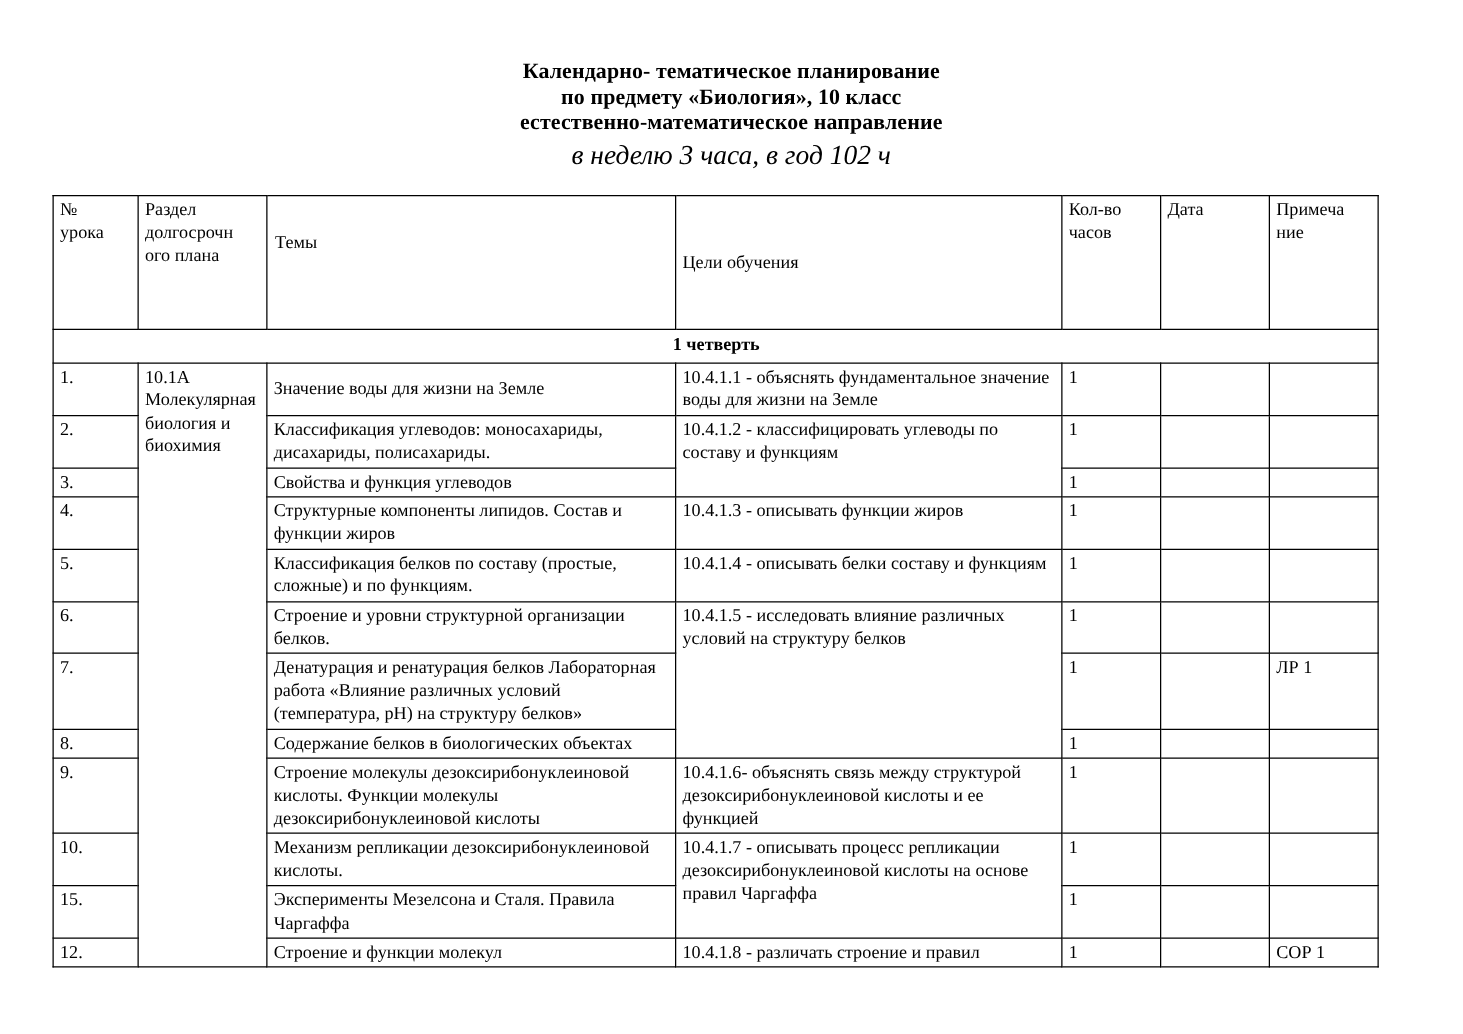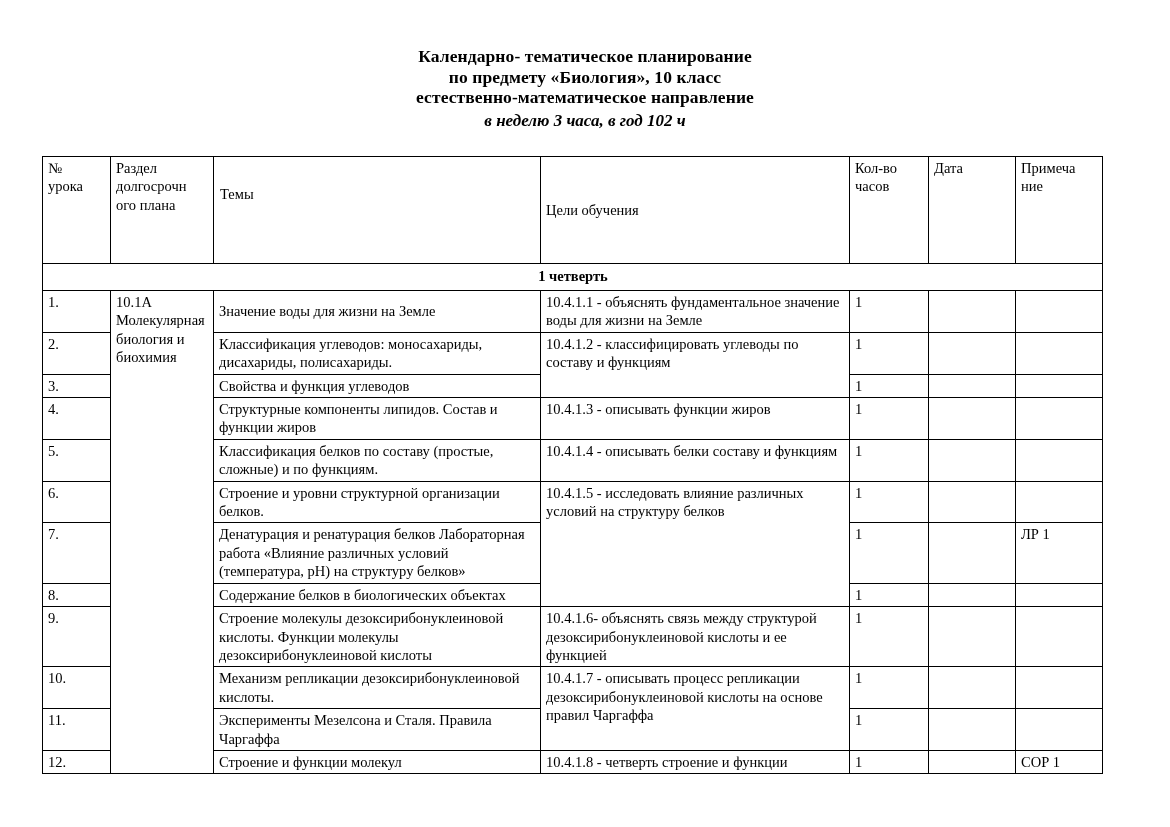--- a/index.html
+++ b/index.html
@@ -26,23 +26,23 @@
     padding-top: 46px;
     text-align: center;
     line-height: 1.18;
   }
   .title-line {
     font-size: 17.5px;
     font-weight: bold;
     letter-spacing: 0.1px;
   }
   .title-sub {
-    font-size: 17px;
+    font-size: 22px;
     font-style: italic;
-    font-weight: bold;
+    font-weight: normal;
     padding-top: 3px;
   }
 
   
   .table-wrap {
     position: absolute;
     left: 42px;
     top: 156px;
     width: 1060px;
   }
@@ -259,31 +259,31 @@
         <tr>
           <td class="num">10.</td>
           <td class="theme">Механизм репликации дезоксирибонуклеиновой кислоты.</td>
           <td class="goals" rowspan="2">10.4.1.7 - описывать процесс репликации дезоксирибонуклеиновой кислоты на основе правил Чаргаффа</td>
           <td class="hours">1</td>
           <td class="date"></td>
           <td class="note"></td>
         </tr>
 
         <tr>
-          <td class="num">11.</td>
+          <td class="num">15.</td>
           <td class="theme">Эксперименты Мезелсона и Сталя. Правила Чаргаффа</td>
           <td class="hours">1</td>
           <td class="date"></td>
           <td class="note"></td>
         </tr>
 
         <tr>
           <td class="num">12.</td>
           <td class="theme">Строение и функции молекул</td>
-          <td class="goals">10.4.1.8 - четверть строение и функции</td>
+          <td class="goals">10.4.1.8 - различать строение и правил</td>
           <td class="hours">1</td>
           <td class="date"></td>
           <td class="note">СОР 1</td>
         </tr>
       </tbody>
     </table>
   </div>
 
 </div>
 

